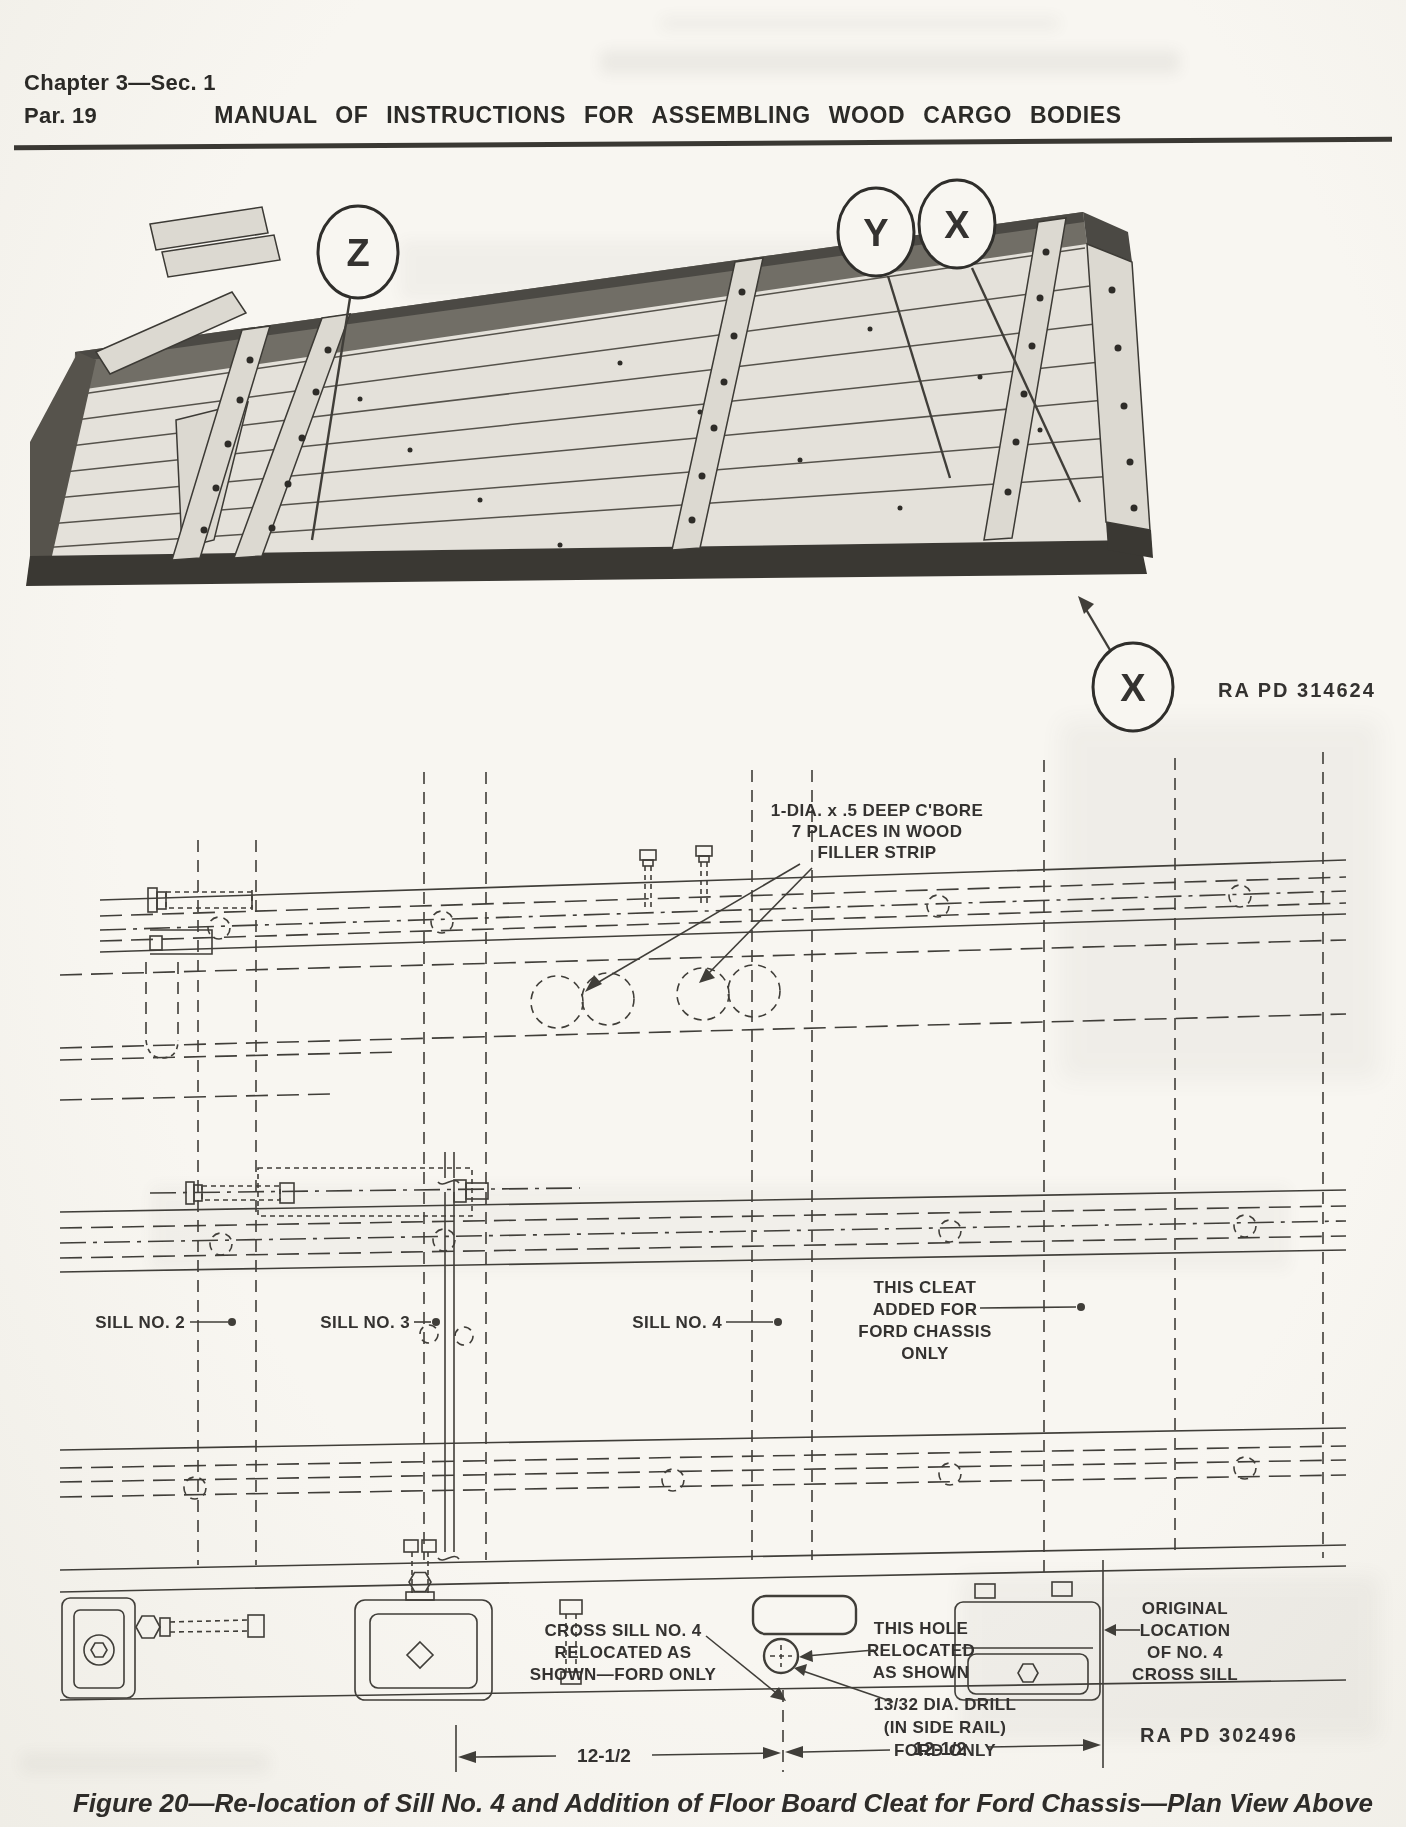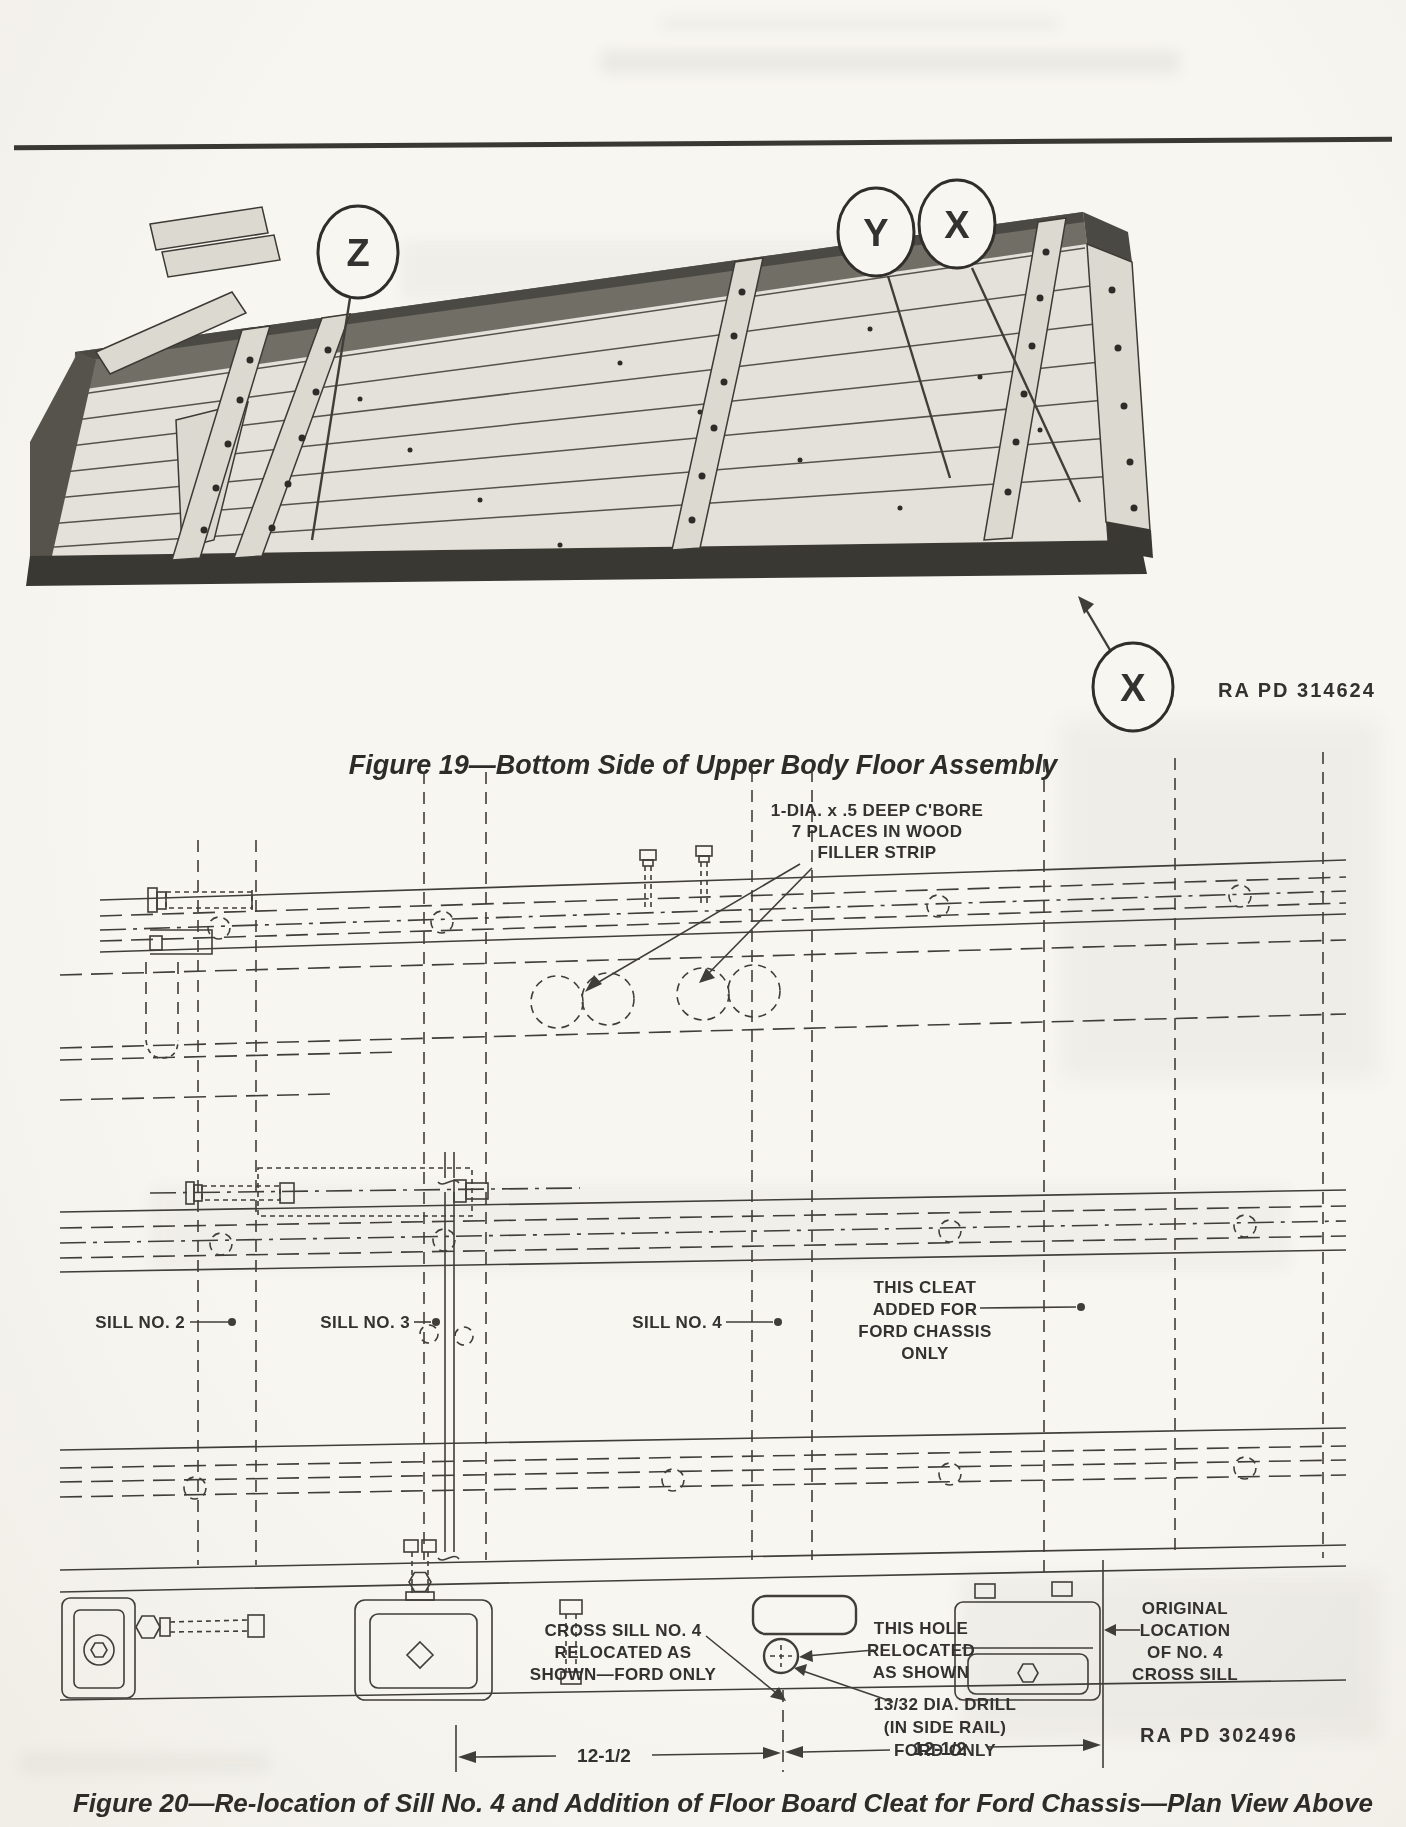--- a/index.html
+++ b/index.html
@@ -41,20 +41,25 @@
 
   <div class="ghost" style="left:600px;top:50px;width:580px;height:24px;opacity:.08;"></div>
   <div class="ghost" style="left:660px;top:16px;width:400px;height:15px;opacity:.05;"></div>
   <div class="ghost" style="left:400px;top:240px;width:540px;height:60px;opacity:.045;"></div>
   <div class="ghost" style="left:430px;top:330px;width:560px;height:110px;opacity:.04;"></div>
   <div class="ghost" style="left:1060px;top:720px;width:320px;height:360px;opacity:.05;filter:blur(11px);"></div>
   <div class="ghost" style="left:150px;top:1185px;width:1140px;height:86px;opacity:.04;"></div>
   <div class="ghost" style="left:960px;top:1575px;width:420px;height:165px;opacity:.05;filter:blur(9px);"></div>
   <div class="ghost" style="left:20px;top:1752px;width:250px;height:22px;opacity:.05;"></div>
 
+  <div id="chapter" class="abs">
+    <div>Chapter 3—Sec. 1</div>
+    <div>Par. 19</div>
+  </div>
+  <div id="title" class="abs">MANUAL OF INSTRUCTIONS FOR ASSEMBLING WOOD CARGO BODIES</div>
   <div id="rule" class="abs"></div>
 
   <svg style="left:10px;top:158px;" width="1386" height="585" viewBox="10 158 1386 585">
     <g>
 
       <polygon points="75,352 1083,212 1140,540 30,556" fill="#e4e1da"></polygon>
 
       <polygon points="75,352 1083,212 1087,244 79,390" fill="#716e66"></polygon>
       <polygon points="75,352 1083,212 1084,222 76,362" fill="#4b4944"></polygon>
 
@@ -143,21 +148,20 @@
       <text class="calltxt" x="957" y="238">X</text>
 
       <line class="ln thk" x1="1110" y1="650" x2="1084" y2="606"></line>
       <polygon class="fill" points="1078,596 1094,604 1084,614"></polygon>
       <ellipse class="callout" cx="1133" cy="687" rx="40" ry="44"></ellipse>
       <text class="calltxt" x="1133" y="701">X</text>
     </g>
     <text class="raid" x="1218" y="697">RA PD 314624</text>
   </svg>
 
-  <div id="cap19" class="abs caption">Figure 19—Bottom Side of Upper Body Floor Assembly</div>
 
   <svg style="left:0px;top:690px;" width="1406" height="1112" viewBox="0 690 1406 1112">
 
     <g class="ln vdash">
       <line x1="198" y1="840" x2="198" y2="1565"></line>
         <line x1="256" y1="840" x2="256" y2="1565"></line>
       <line x1="424" y1="772" x2="424" y2="1560"></line>
         <line x1="486" y1="772" x2="486" y2="1560"></line>
       <line x1="752" y1="770" x2="752" y2="1560"></line>
         <line x1="812" y1="770" x2="812" y2="1560"></line>

